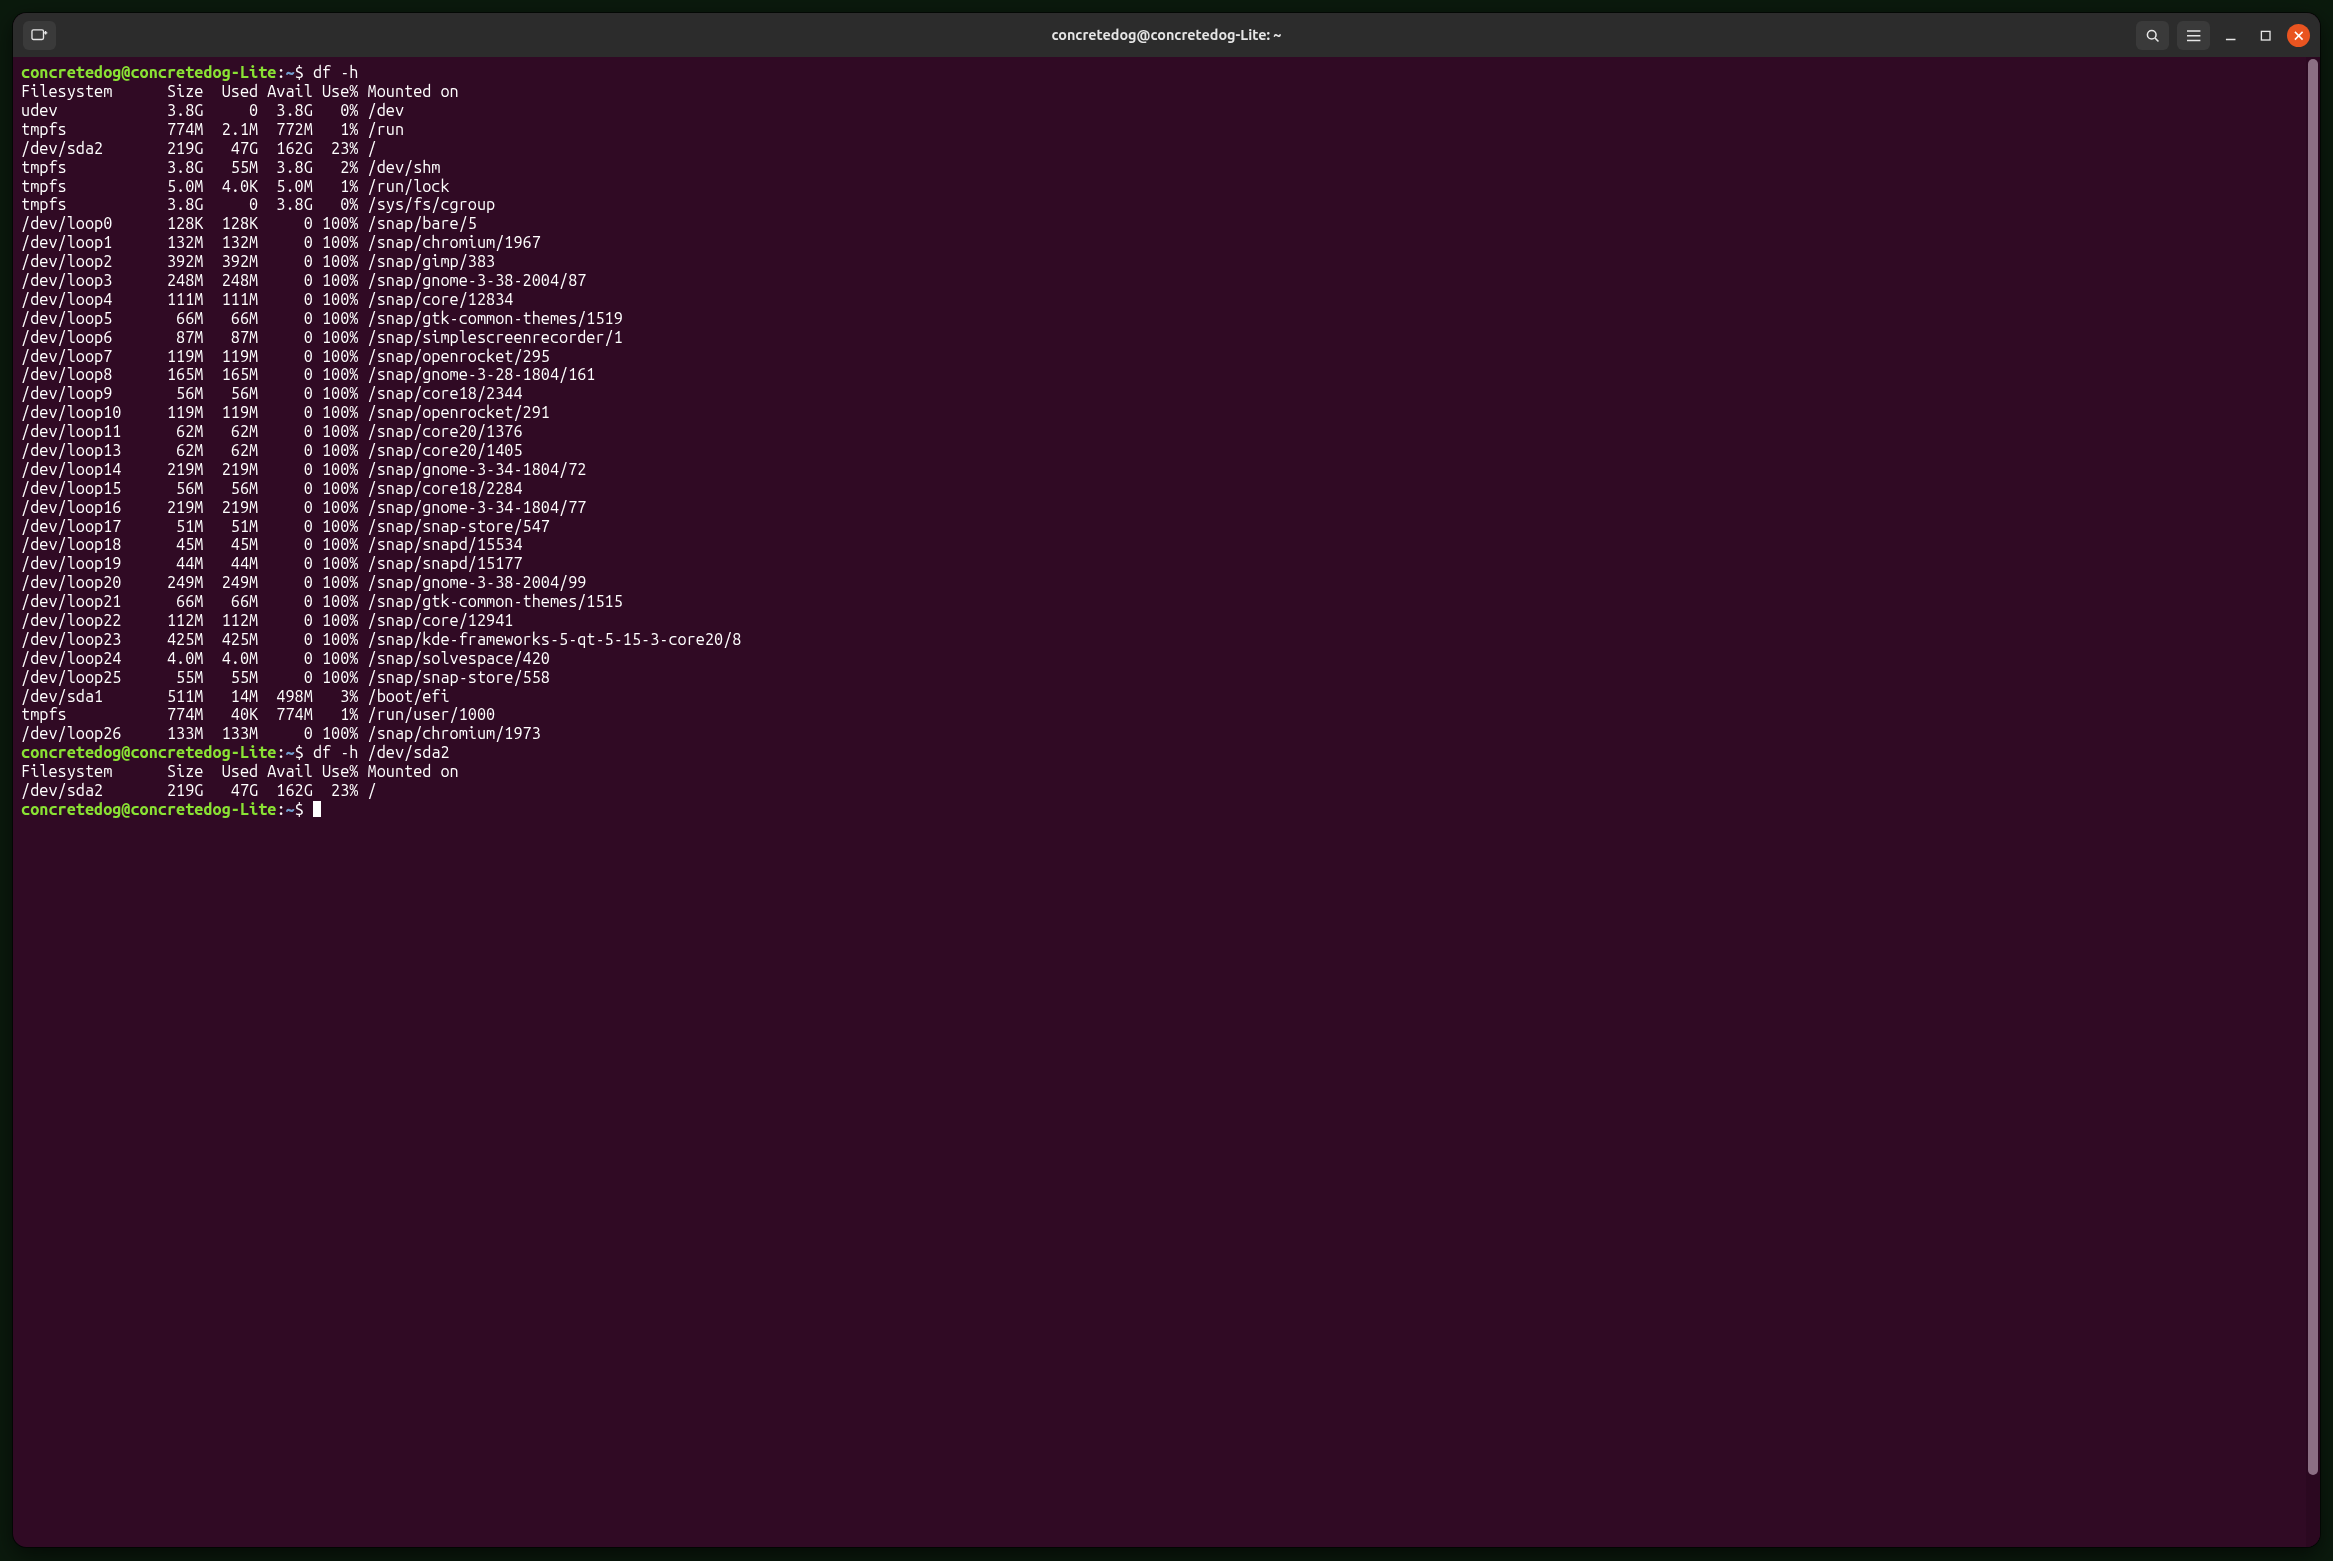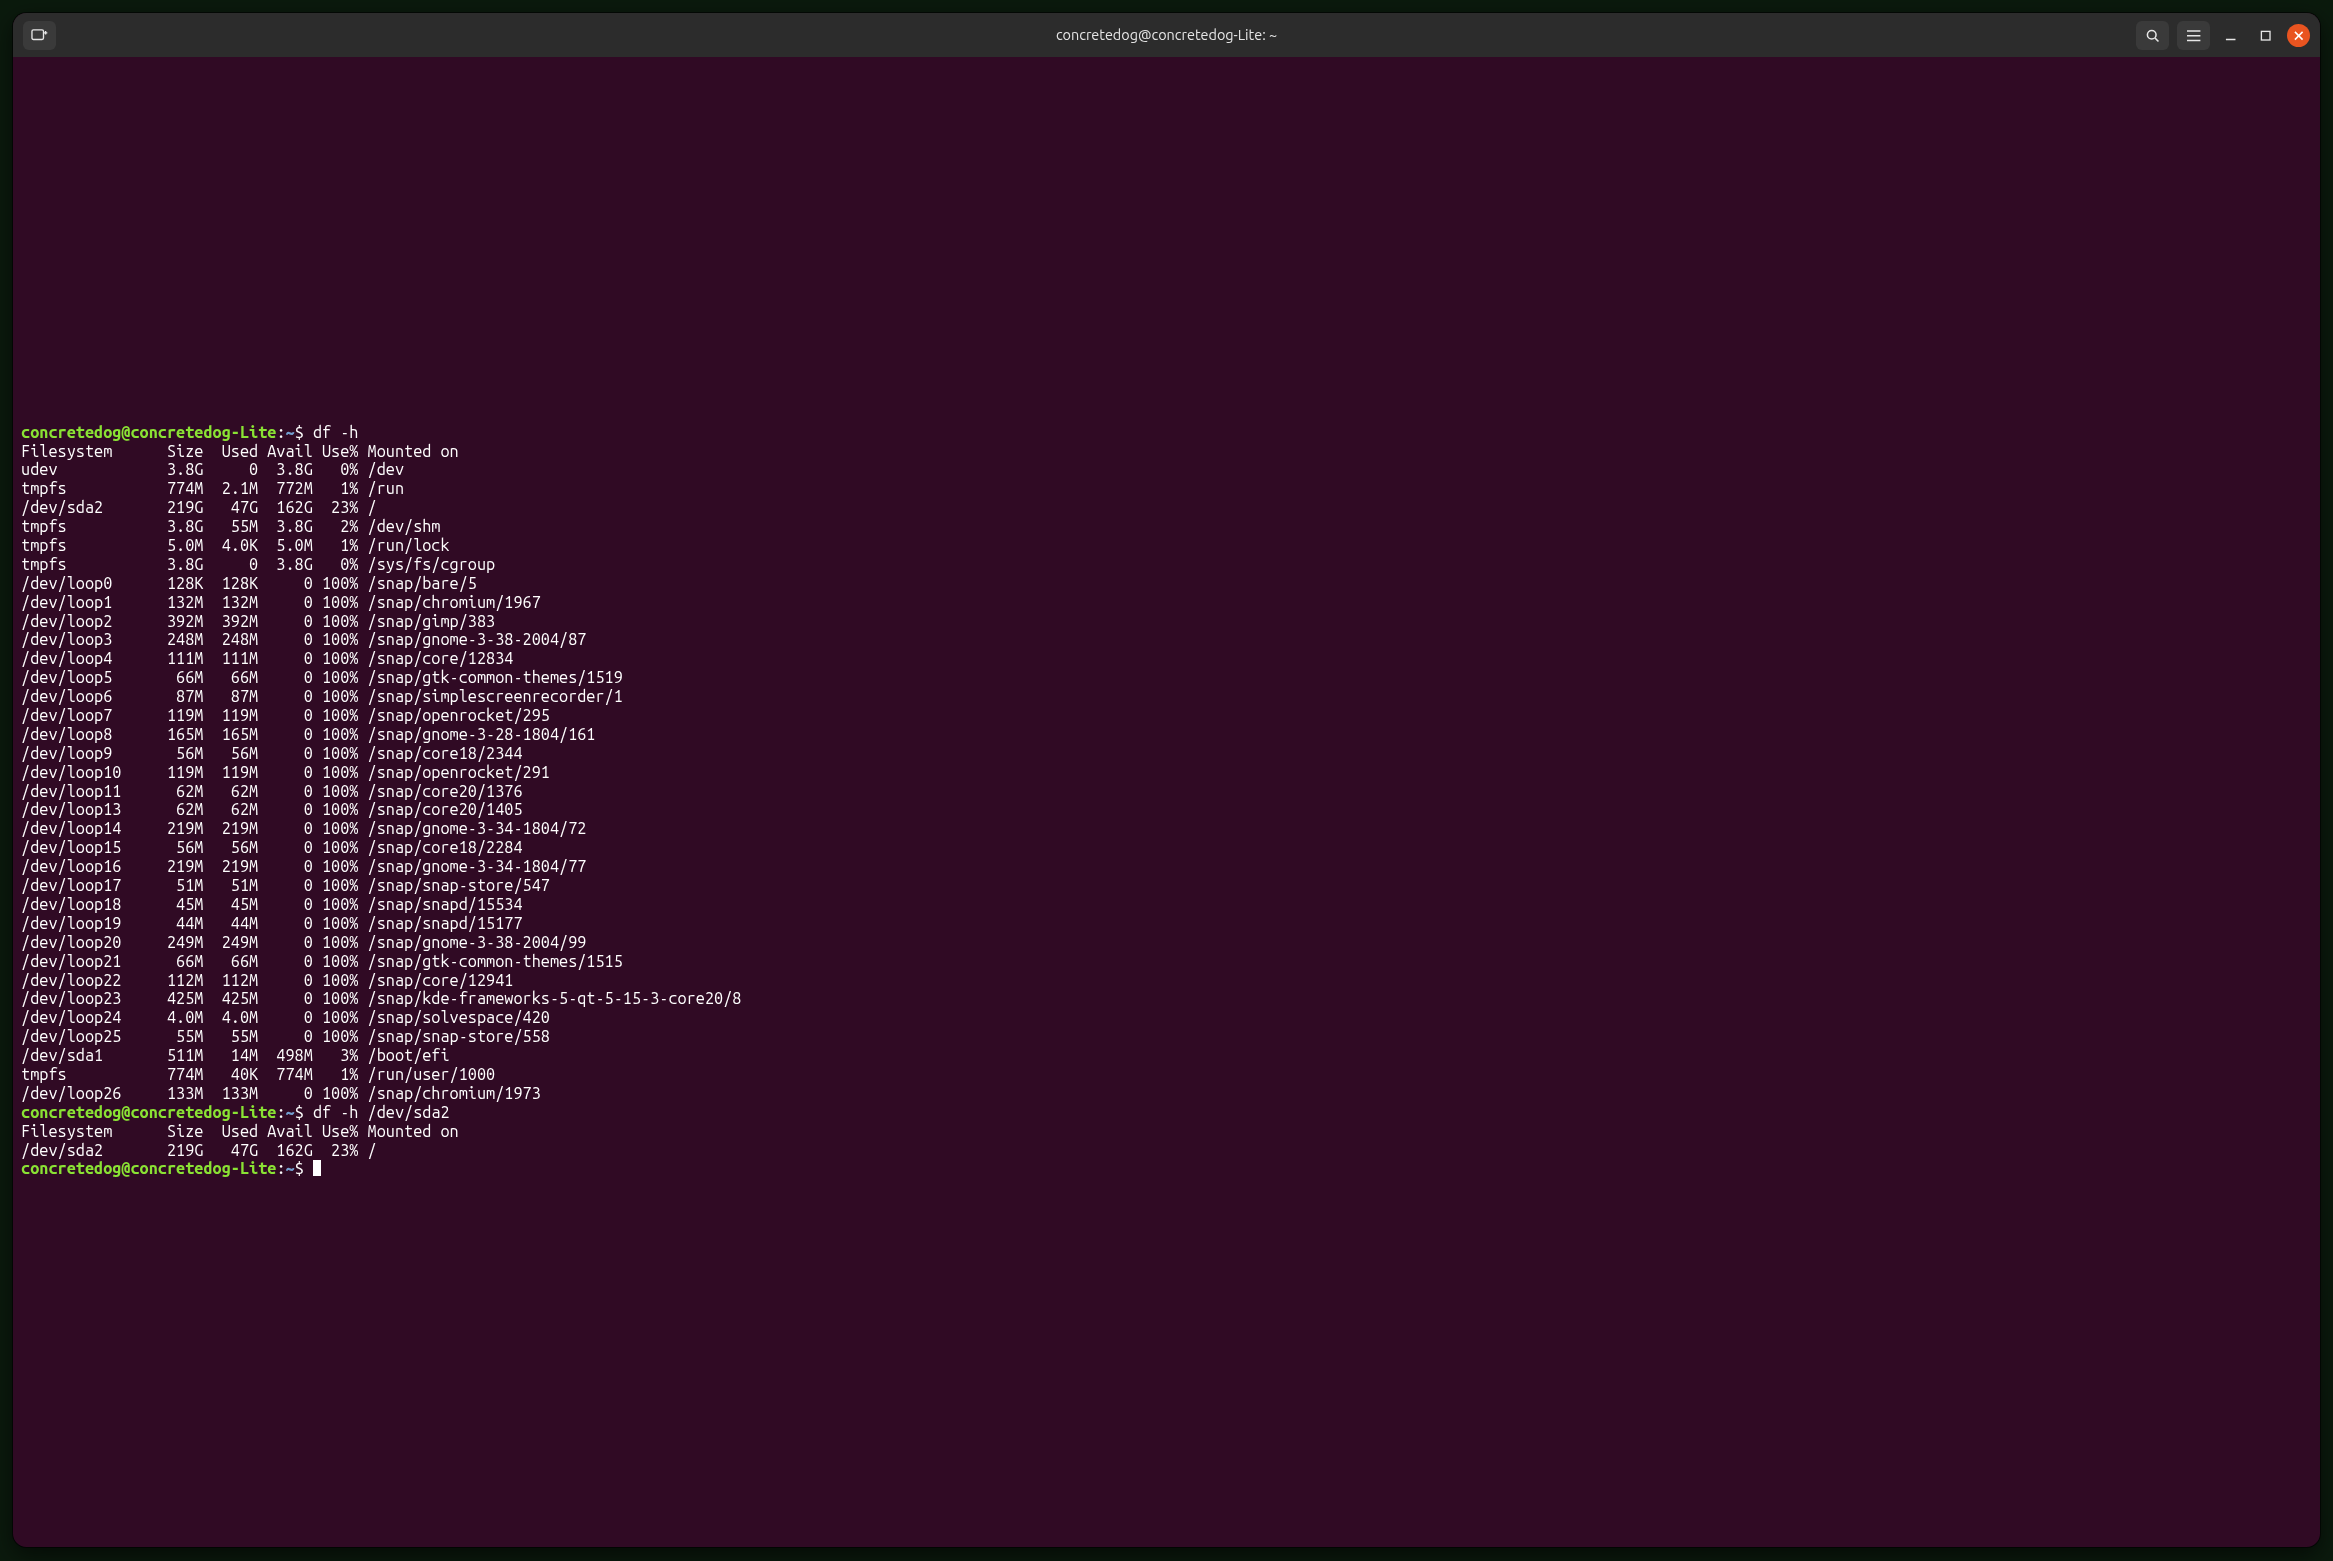--- a/index.html
+++ b/index.html
@@ -24,21 +24,21 @@
   
   #titlebar {
     background: #2c2c2c;
     height: 44px;
     display: flex;
     align-items: center;
     padding: 0 9.6px;
     color: #e6e6e6;
     font-family: Ubuntu, "Segoe UI", Arial, sans-serif;
     font-size: 14.4px;
-    font-weight: 400;
+    font-weight: 700;
     position: relative;
     flex: 0 0 auto;
   }
   #titlebar .left, #titlebar .right {
     display: flex;
     align-items: center;
     gap: 7.7px;
   }
   #titlebar .center {
     position: absolute;
@@ -76,21 +76,20 @@
     cursor: pointer;
   }
   #titlebar svg { display: block; }
   #titlebar .spacer { flex: 1; }
 
   
   #term-wrap {
     flex: 1 1 auto;
     display: flex;
     overflow: hidden;
-    align-items: center;
   }
   #terminal {
     flex: 1 1 auto;
     padding: 5.8px 7.7px 9.6px 7.7px;
     overflow-y: auto;
     color: #ffffff;
     font-size: 16.3px;
     line-height: 1.16;
     white-space: pre;
   }

